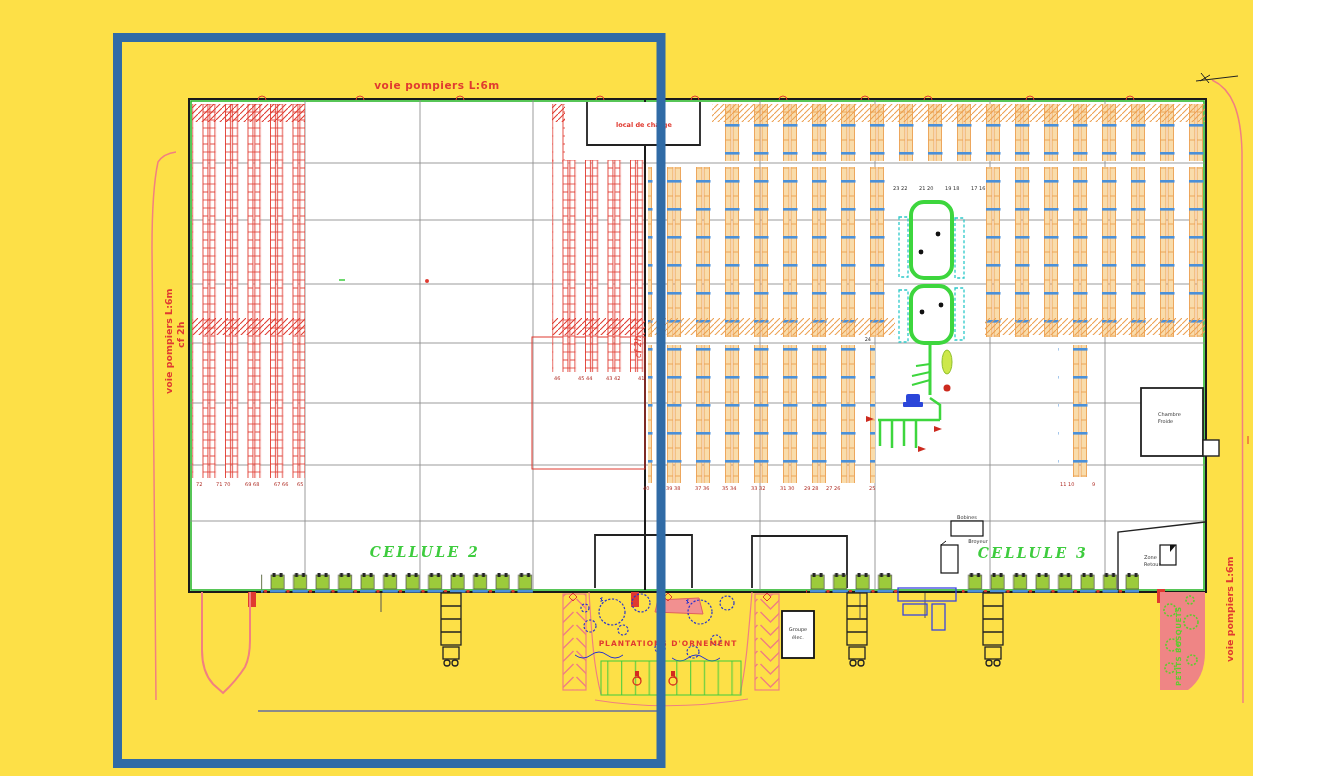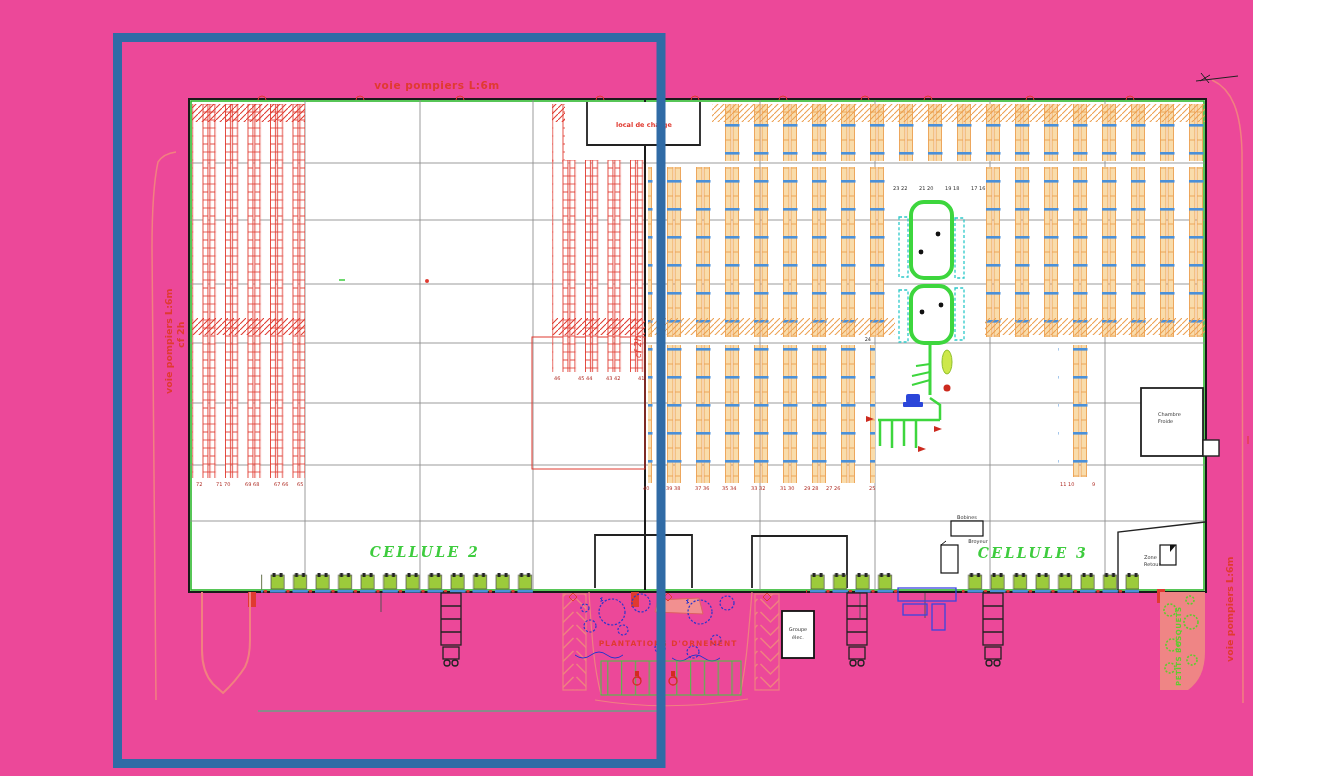--- a/index.html
+++ b/index.html
@@ -1,16 +1,16 @@
 <!DOCTYPE html>
 <html><head>
 <meta charset="utf-8">
 <style>
   html,body{margin:0;padding:0;background:#fff;}
-  #stage{position:relative;width:1253px;height:776px;background:#ec4899;overflow:hidden;
+  #stage{position:relative;width:1253px;height:776px;background:#fde047;overflow:hidden;
          font-family:"DejaVu Sans",sans-serif;}
   svg{display:block;}
   text{font-family:"DejaVu Sans",sans-serif;}
   .tiny{font-size:5px;fill:#b03028;}
   .tinyk{font-size:5px;fill:#333;}
   .lbl-red{fill:#e03a30;font-weight:bold;}
   .cellule{fill:#3ecc3e;font-family:"DejaVu Serif",serif;font-style:italic;
            font-weight:bold;font-size:14px;letter-spacing:2.5px;}
   .sitered{stroke:#f28080;fill:none;stroke-width:1.5;}
 </style>

